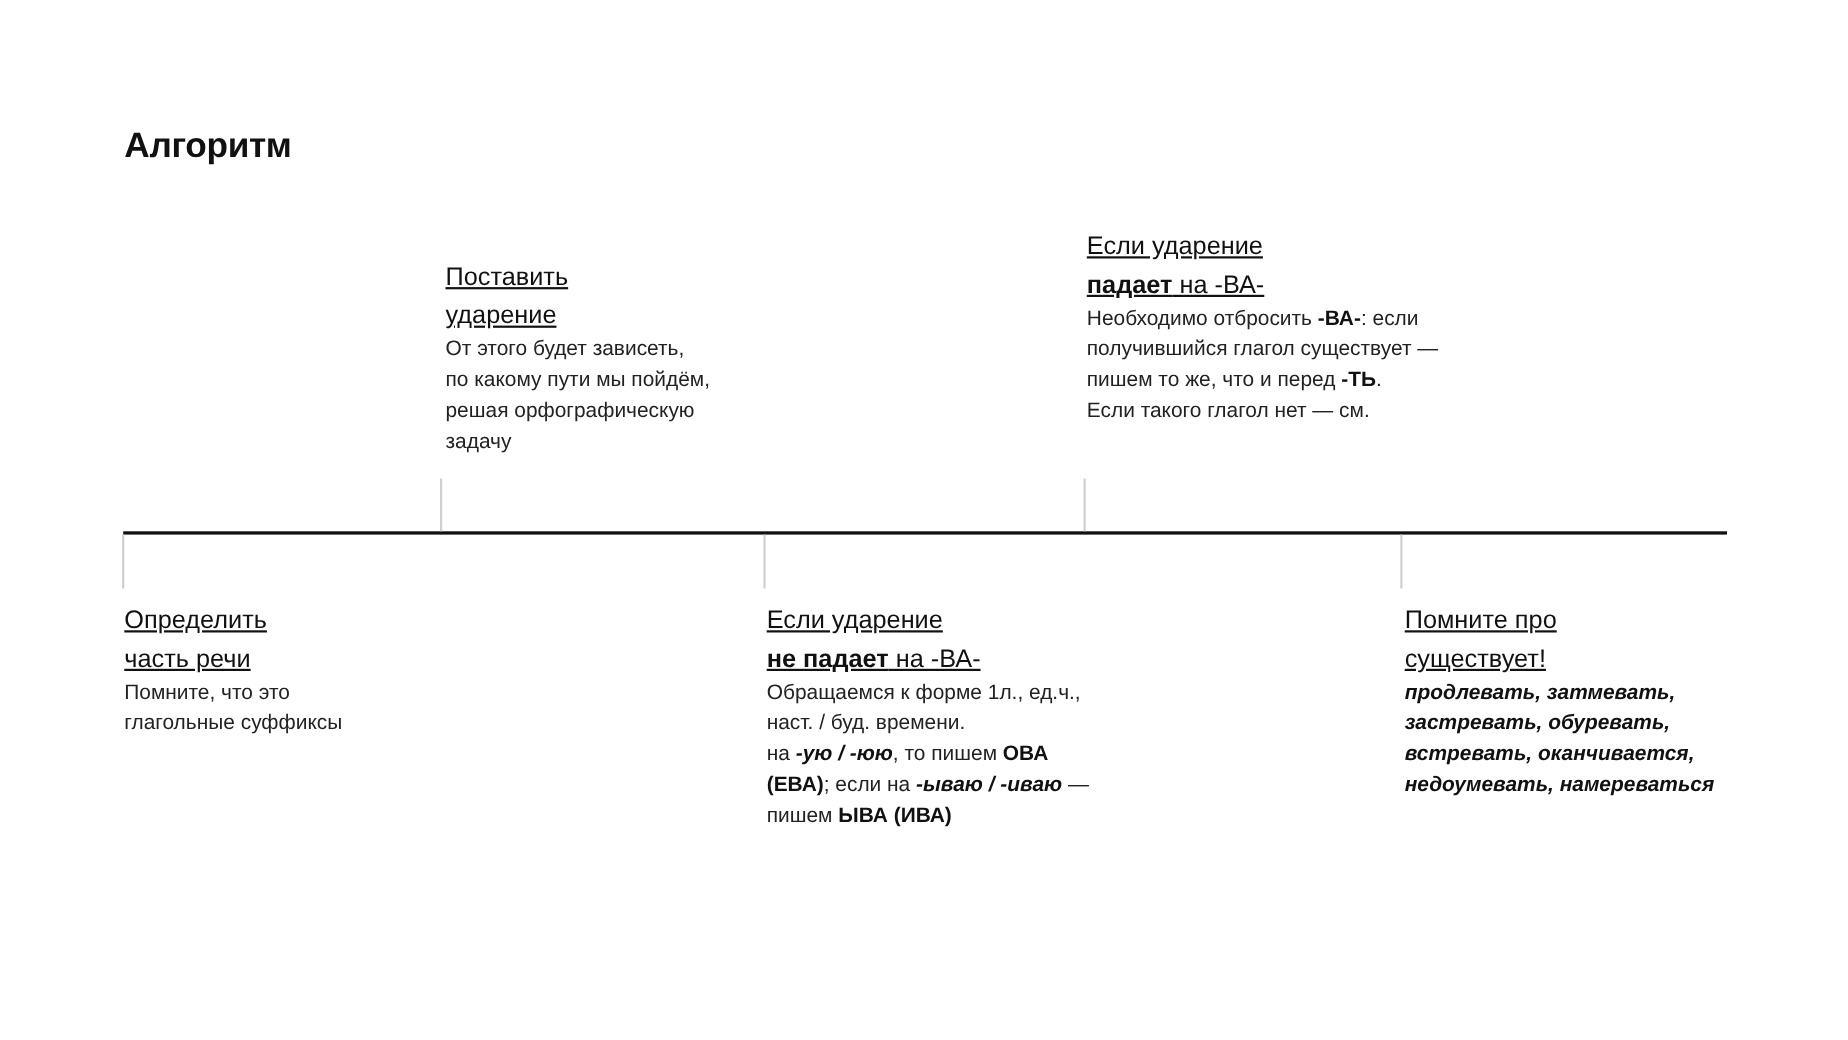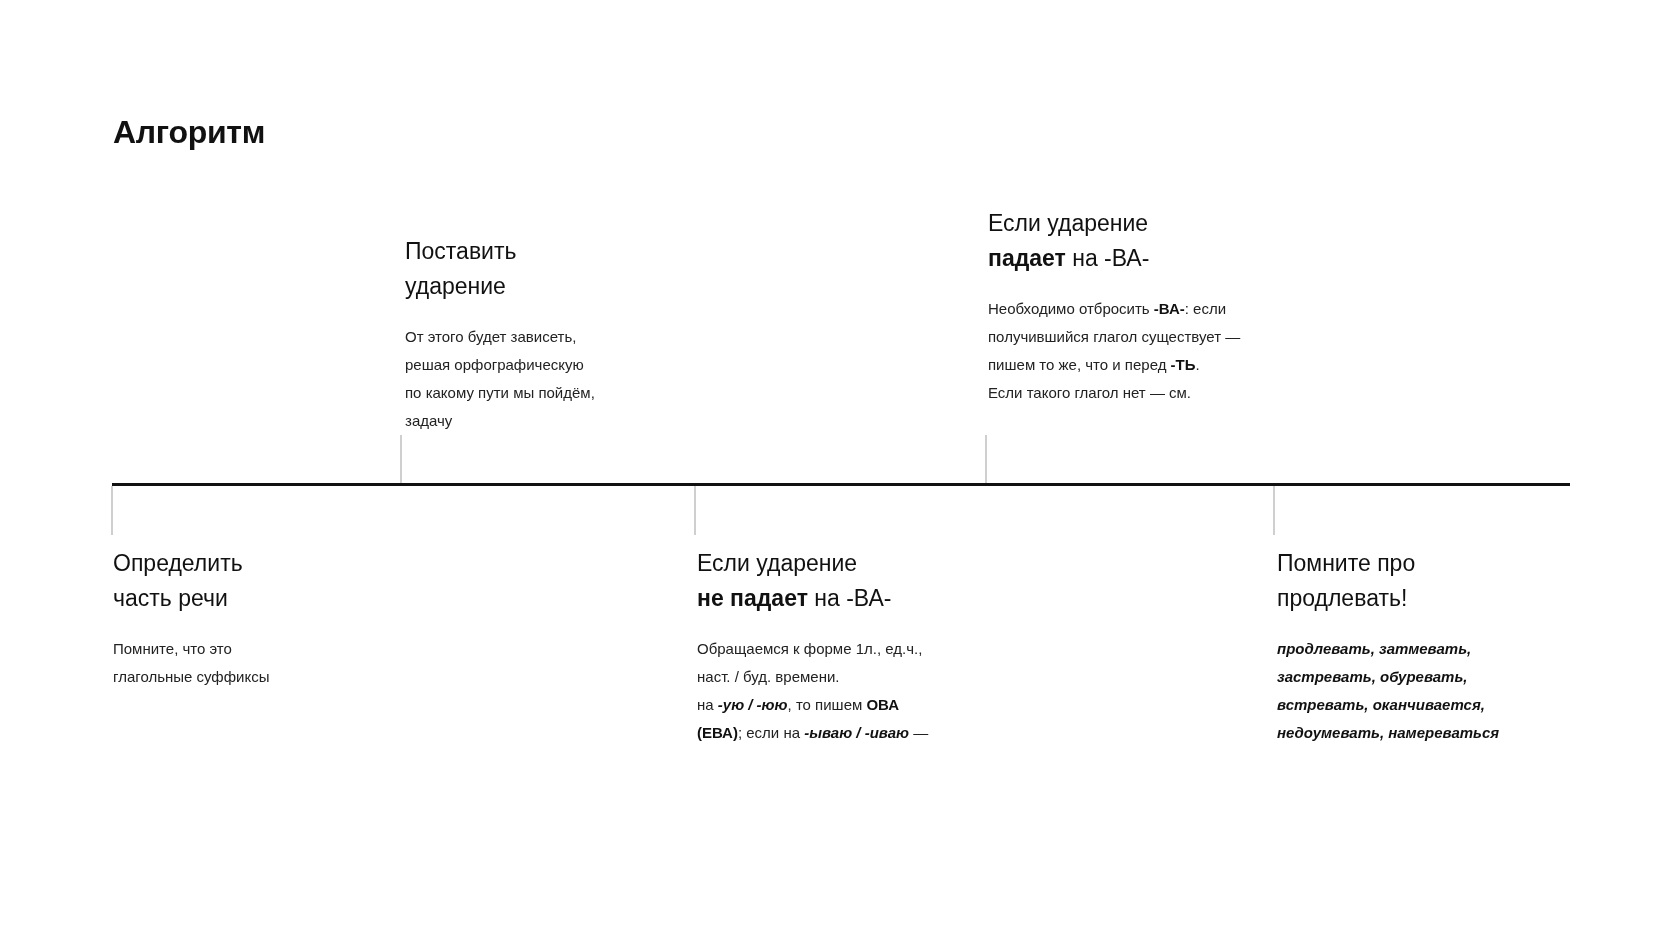--- a/index.html
+++ b/index.html
@@ -13,25 +13,25 @@
   .timeline {
     position: absolute; left: 112px; top: 483px; width: 1458px; height: 3px; background: #111111;
   }
   .tick {
     position: absolute; width: 1.5px; background: #cfcfcf;
   }
   .tick.up { top: 435px; height: 48px; }
   .tick.down { top: 486px; height: 49px; }
   .block { position: absolute; }
   .block .head {
-    font-size: 23px; line-height: 35px; color: #111111;
+    font-size: 23px; line-height: 35px; color: #111111; text-decoration: underline;
   }
   .block .head b { font-weight: bold; margin-top: 41px; }
   .block .body {
-    margin-top: 19px; font-size: 15px; line-height: 28px; color: #222222;
+    margin-top: 0; font-size: 19px; line-height: 28px; color: #222222;
   }
   .block .body b { font-weight: bold; color: #111; }
   .block .body .bi { font-weight: bold; font-style: italic; color: #111; }
   .line { display: block; white-space: nowrap; }
 </style>
 </head>
 <body>
 
 <div class="title">Алгоритм</div>
 
@@ -54,56 +54,57 @@
   </div>
 </div>
 
 <div class="block" style="left:405px; top:234px;">
   <div class="head">
     <span class="line">Поставить</span>
     <span class="line">ударение</span>
   </div>
   <div class="body">
     <span class="line">От этого будет зависеть,</span>
+    <span class="line">по какому пути мы пойдём,</span>
     <span class="line">решая орфографическую</span>
-    <span class="line">по какому пути мы пойдём,</span>
     <span class="line">задачу</span>
   </div>
 </div>
 
 <div class="block" style="left:697px; top:546px;">
   <div class="head">
     <span class="line">Если ударение</span>
     <span class="line"><b>не падает</b><span> на -ВА-</span></span>
   </div>
   <div class="body">
     <span class="line">Обращаемся к форме 1л., ед.ч.,</span>
     <span class="line">наст. / буд. времени.</span>
     <span class="line"><span>на </span><span class="bi">-ую / -юю</span><span>, то пишем </span><b>ОВА</b></span>
     <span class="line"><b>(ЕВА)</b><span>; если на </span><span class="bi">-ываю / -иваю</span><span> —</span></span>
+    <span class="line"><span>пишем </span><b>ЫВА (ИВА)</b></span>
   </div>
 </div>
 
 <div class="block" style="left:988px; top:206px;">
   <div class="head">
     <span class="line">Если ударение</span>
     <span class="line"><b>падает</b><span> на -ВА-</span></span>
   </div>
   <div class="body">
     <span class="line"><span>Необходимо отбросить </span><b>-ВА-</b><span>: если</span></span>
     <span class="line">получившийся глагол существует —</span>
     <span class="line"><span>пишем то же, что и перед </span><b>-ТЬ</b><span>.</span></span>
     <span class="line">Если такого глагол нет — см.</span>
   </div>
 </div>
 
 <div class="block" style="left:1277px; top:546px;">
   <div class="head">
     <span class="line">Помните про</span>
-    <span class="line">продлевать!</span>
+    <span class="line">существует!</span>
   </div>
   <div class="body">
     <span class="line bi">продлевать, затмевать,</span>
     <span class="line bi">застревать, обуревать,</span>
     <span class="line bi">встревать, оканчивается,</span>
     <span class="line bi">недоумевать, намереваться</span>
   </div>
 </div>
 
 </body></html>

